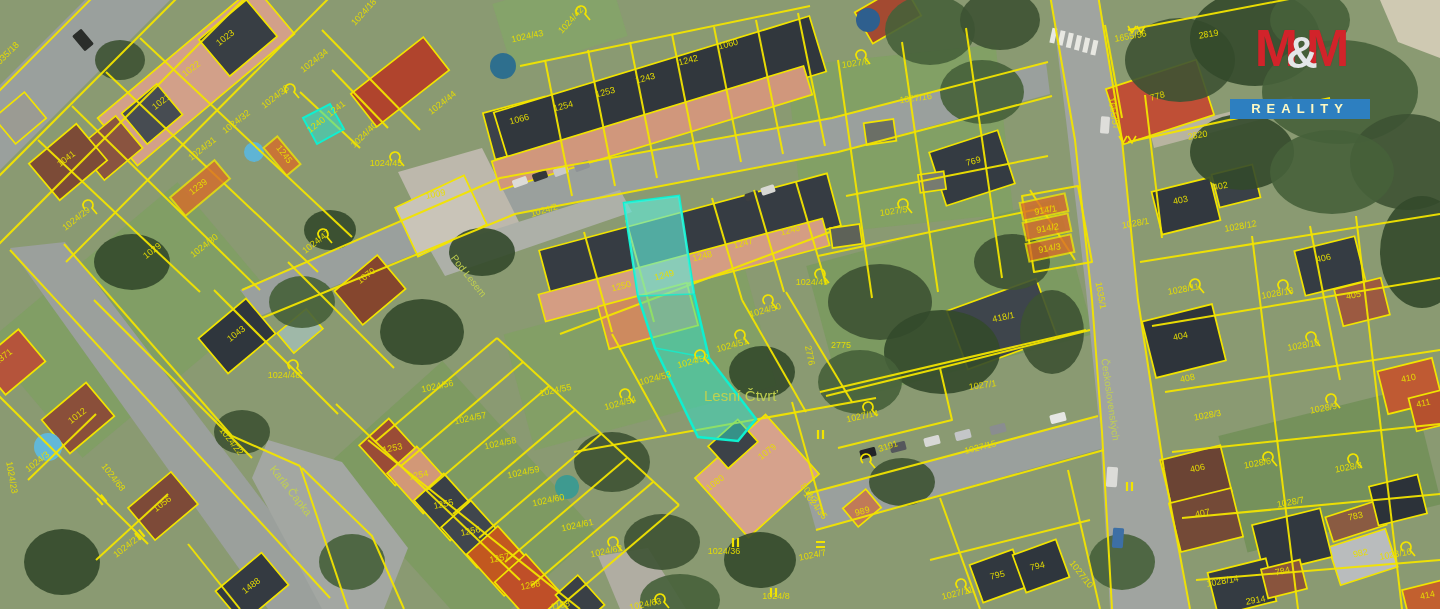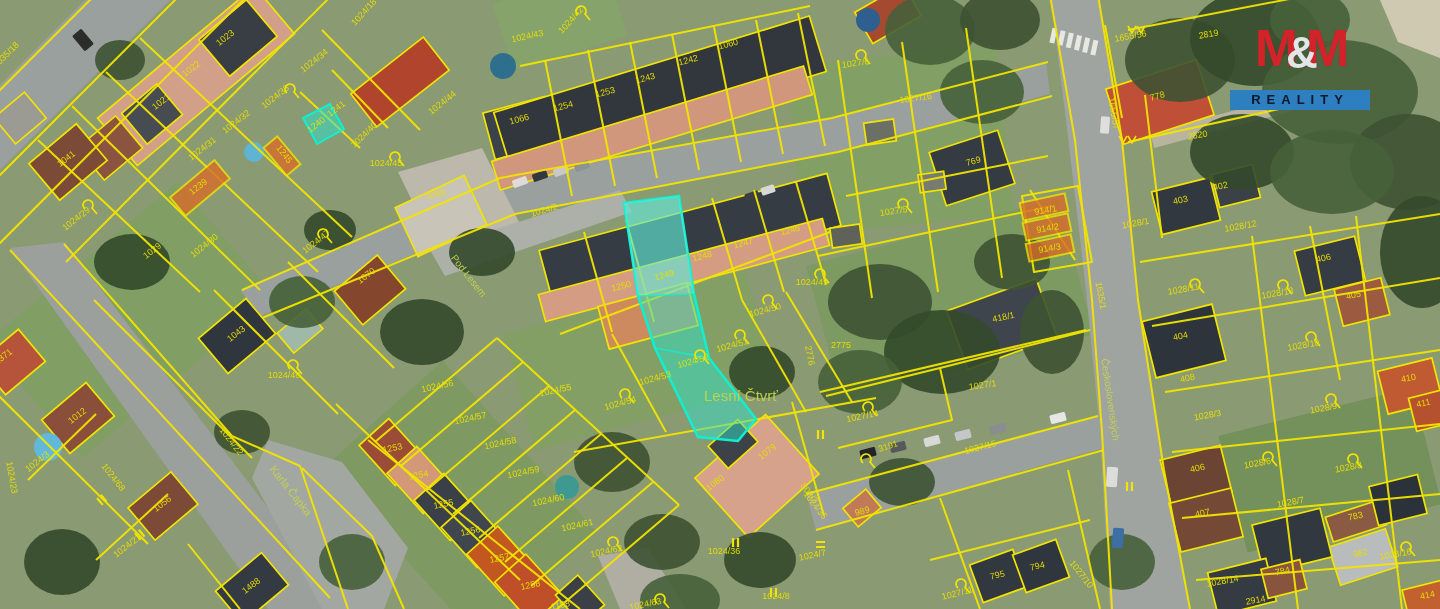--- a/index.html
+++ b/index.html
@@ -5,21 +5,21 @@
   html,body{margin:0;padding:0;background:#222;}
   .stage{position:relative;width:1440px;height:609px;overflow:hidden;
          font-family:"Liberation Sans",sans-serif;background:#8a9a72;}
   .stage svg{position:absolute;left:0;top:0;display:block;}
   .logo{position:absolute;left:1230px;top:20px;width:140px;text-align:center;
         font-family:"Liberation Sans",sans-serif;line-height:1;}
   .logo-mm{font-size:52px;font-weight:900;letter-spacing:-4px;line-height:56px;
            text-shadow:0 0 1px rgba(0,0,0,.15);}
   .logo-mm .amp{font-size:44px;color:#e3e6e8;margin:0 -8px;position:relative;z-index:2;
                 vertical-align:-2px;}
-  .logo-reality{margin-top:9px;padding:3px 4px 4px 4px;color:#0f172a;font-size:13px;
+  .logo-reality{margin-top:18px;padding:3px 4px 4px 4px;color:#fef9c3;font-size:13px;
                 font-weight:700;letter-spacing:6px;}
 </style>
 </head>
 <body>
 
 <div class="stage">
   <svg id="map-svg" width="1440" height="609" viewBox="0 0 1440 609">
       <g>
         <rect x="0" y="0" width="1440" height="609" fill="#8a9a72"></rect>
         <rect x="515" y="300" width="250" height="120" fill="#81a063" opacity="0.8" transform="rotate(-15 640 360)"></rect>

